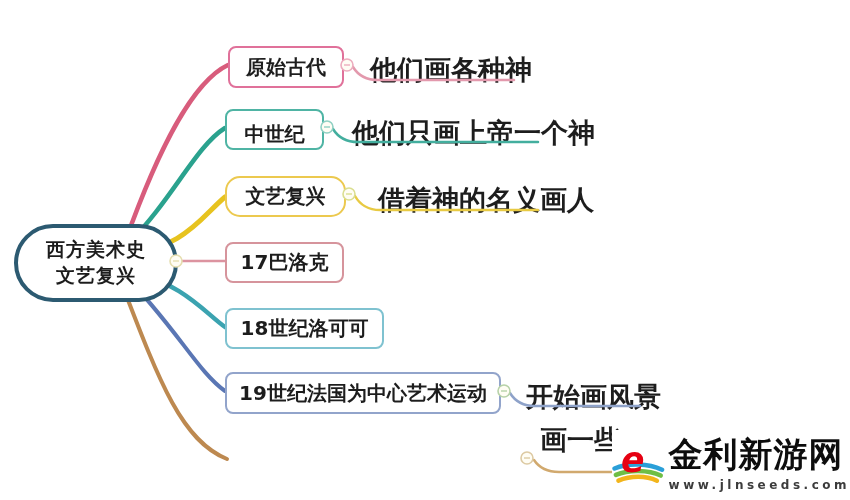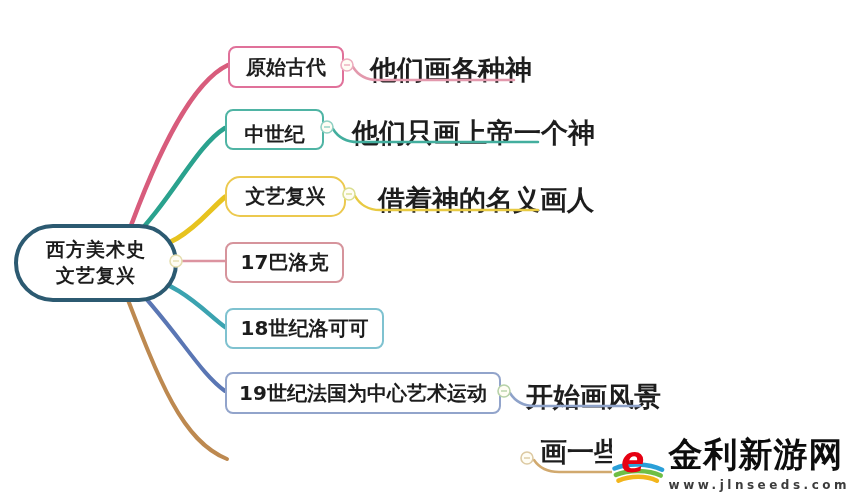--- a/index.html
+++ b/index.html
@@ -20,21 +20,21 @@
   .b3{left:225px;top:176px;width:117px;height:37px;border-color:#ecc94f;border-radius:15px;}
   .b4{left:225px;top:242px;width:115px;height:37px;border-color:#d6949c;}
   .b5{left:225px;top:308px;width:155px;height:37px;border-color:#7fc2d0;}
   .b6{left:225px;top:372px;width:272px;height:38px;border-color:#92a4cb;}
   .b7{left:227px;top:440px;width:293px;height:37px;border-color:#d2aa76;}
   .child{position:absolute;z-index:2;font-size:27px;font-weight:600;color:#1d1d1d;white-space:nowrap;text-align:right;}
   .c1{left:370px;top:52px;}
   .c2{left:352px;top:115px;}
   .c3{left:370px;top:182px;margin-left:8px;}
   .c6{left:518px;top:379px;margin-left:8px;}
-  .c7{left:540px;top:434px;}
+  .c7{left:540px;top:422px;}
   .watermark{position:absolute;left:612px;top:430px;width:238px;height:68px;z-index:5;
              background:#fff;display:flex;align-items:center;}
   .wm-text{display:flex;flex-direction:column;align-items:flex-start;margin-left:4px;}
   .wm-title{font-family:"DejaVu Serif","Liberation Serif",serif;font-size:34px;font-weight:bold;
             color:#0d0d0d;line-height:1.1;letter-spacing:1px;}
   .wm-url{font-size:12px;font-weight:600;color:#3c3c3c;letter-spacing:3.5px;margin-top:4px;}
 </style>
 </head>
 <body>
 

